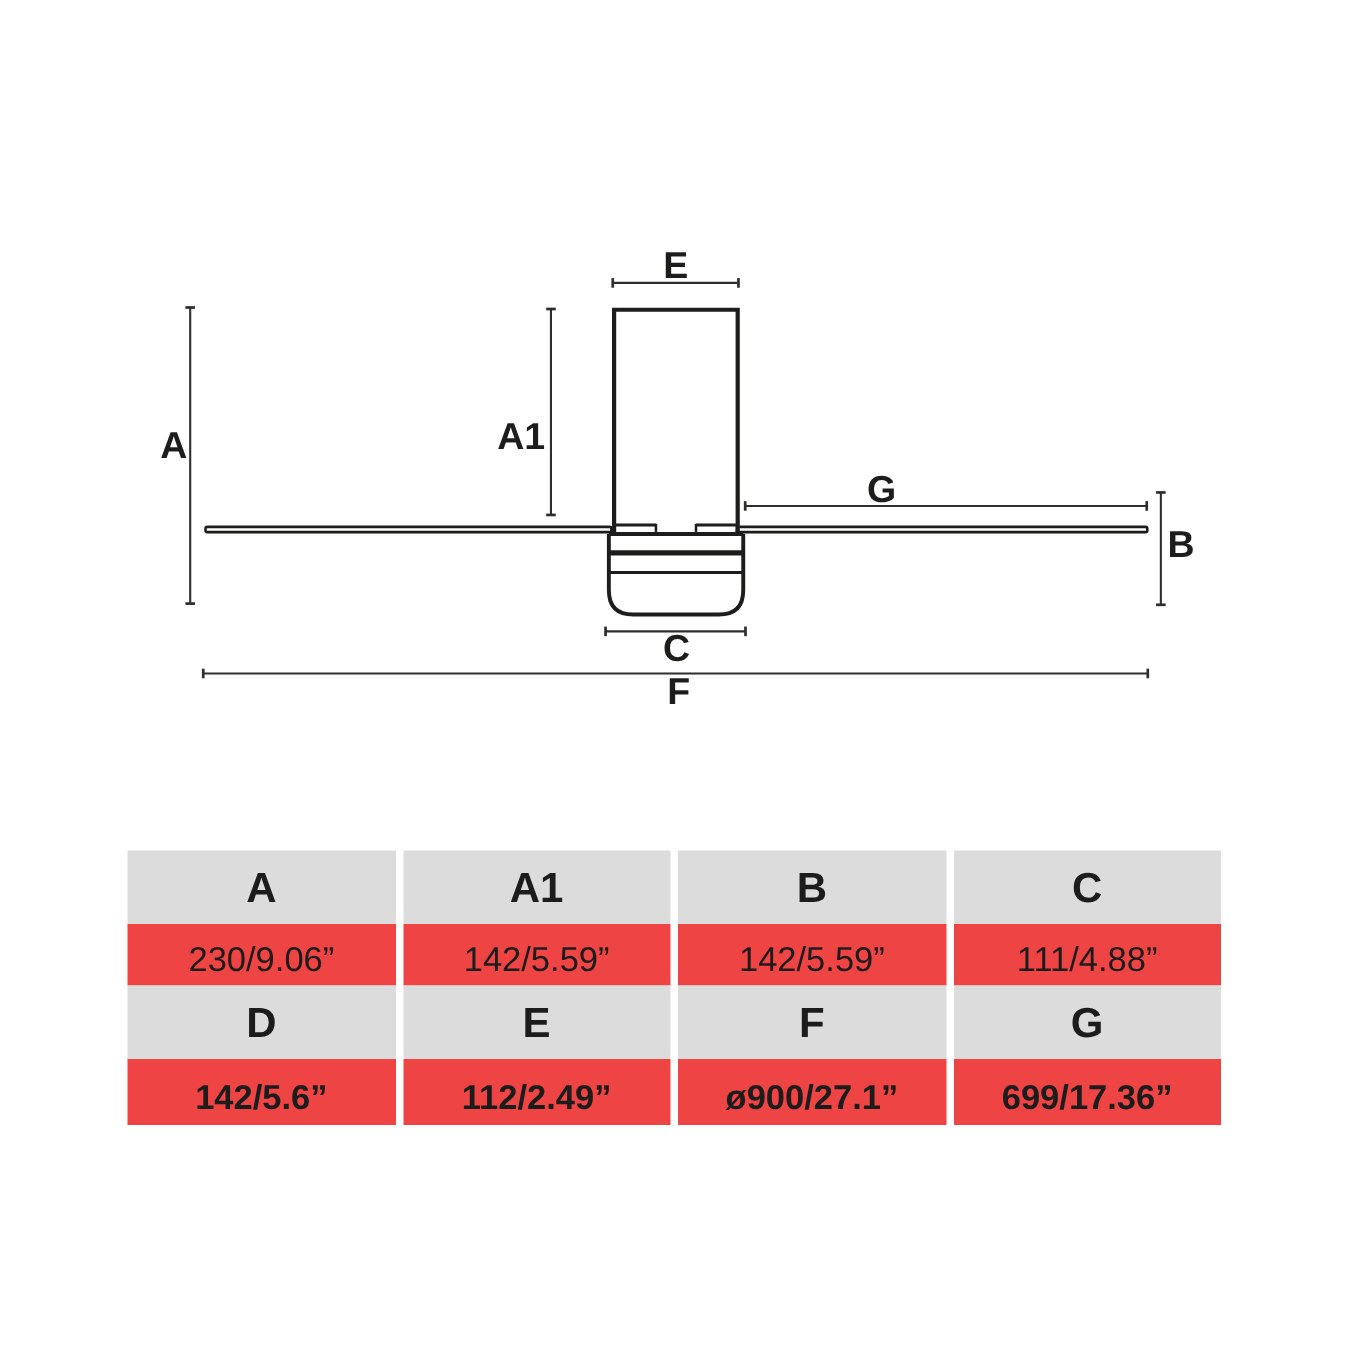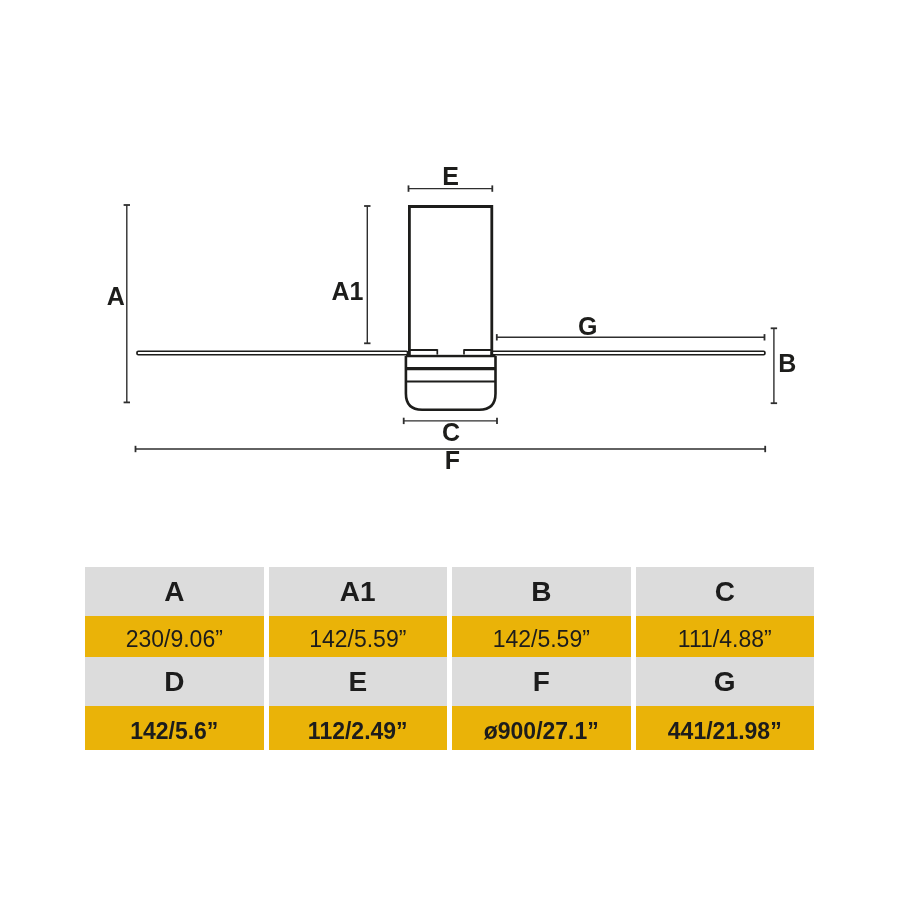--- a/index.html
+++ b/index.html
@@ -4,21 +4,21 @@
 <style>
   html,body{margin:0;padding:0;background:#ffffff;}
   *{box-sizing:border-box;}
   body{font-family:"Liberation Sans",sans-serif;width:900px;height:900px;overflow:hidden;}
   .wrap{position:relative;width:900px;height:900px;background:#fff;}
   .diag{position:absolute;left:0;top:0;}
   .tbl{position:absolute;left:85px;top:567px;width:729px;}
   .row{display:flex;gap:5px;}
   .cell{flex:1;display:flex;align-items:center;justify-content:center;}
   .hdr .cell{background:#dcdcdc;height:49px;font-weight:bold;font-size:28px;color:#1c1c1c;}
-  .val .cell{height:41px;font-size:23px;color:#1c1c1c;background:#eab308;padding-top:6px;}
+  .val .cell{height:41px;font-size:23px;color:#1c1c1c;background:#ef4444;padding-top:6px;}
   .val2 .cell{height:44px;font-weight:bold;}
 </style>
 </head>
 <body>
 <div class="wrap">
 <svg class="diag" width="900" height="560" viewBox="0 0 900 560">
   <g fill="none" stroke="#1d1d1b">
 
     <path d="M405.9 356 H495.5 M405.9 356 V393.5 Q405.9 409.7 422.1 409.7 H479.3 Q495.5 409.7 495.5 393.5 V356" stroke-width="2.6"></path>
     <line x1="405.9" y1="368.6" x2="495.5" y2="368.6" stroke-width="3.4"></line>
@@ -95,16 +95,16 @@
   <div class="row hdr">
         <div class="cell">D</div>
         <div class="cell">E</div>
         <div class="cell">F</div>
         <div class="cell">G</div>
       </div>
   <div class="row val val2">
         <div class="cell">142/5.6”</div>
         <div class="cell">112/2.49”</div>
         <div class="cell">ø900/27.1”</div>
-        <div class="cell">441/21.98”</div>
+        <div class="cell">699/17.36”</div>
       </div>
 </div>
 </div>
 
 </body></html>

